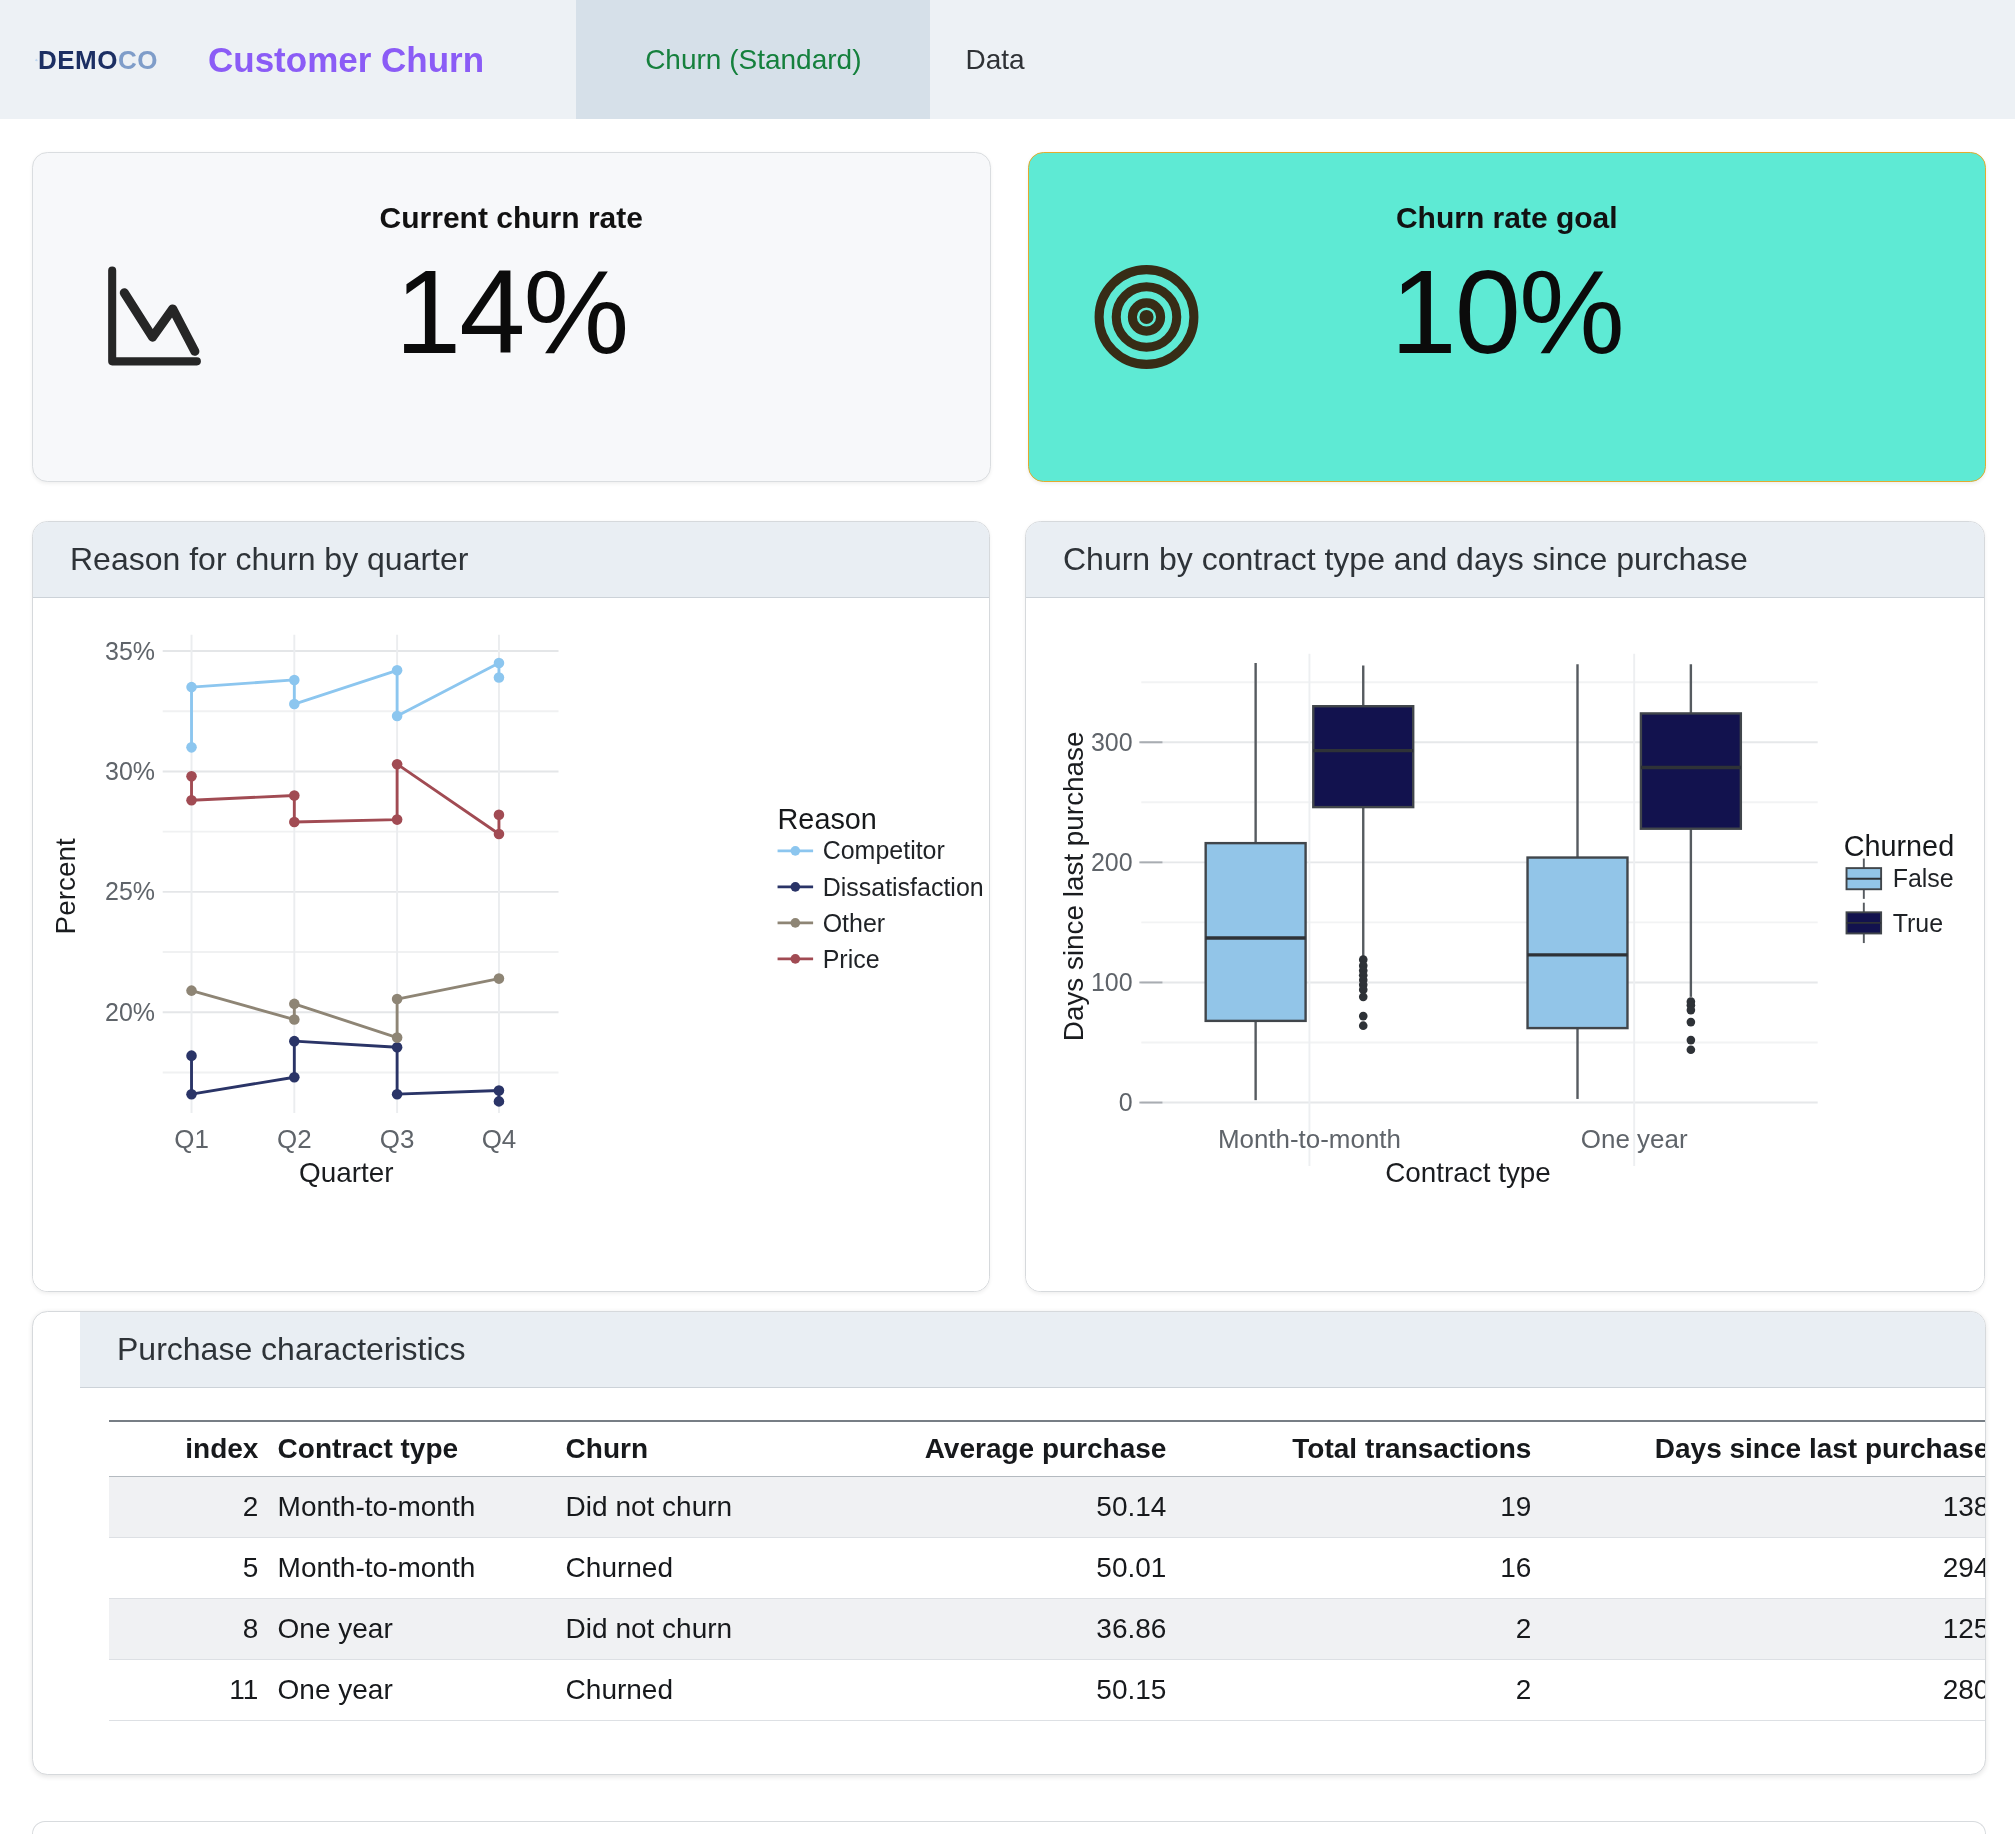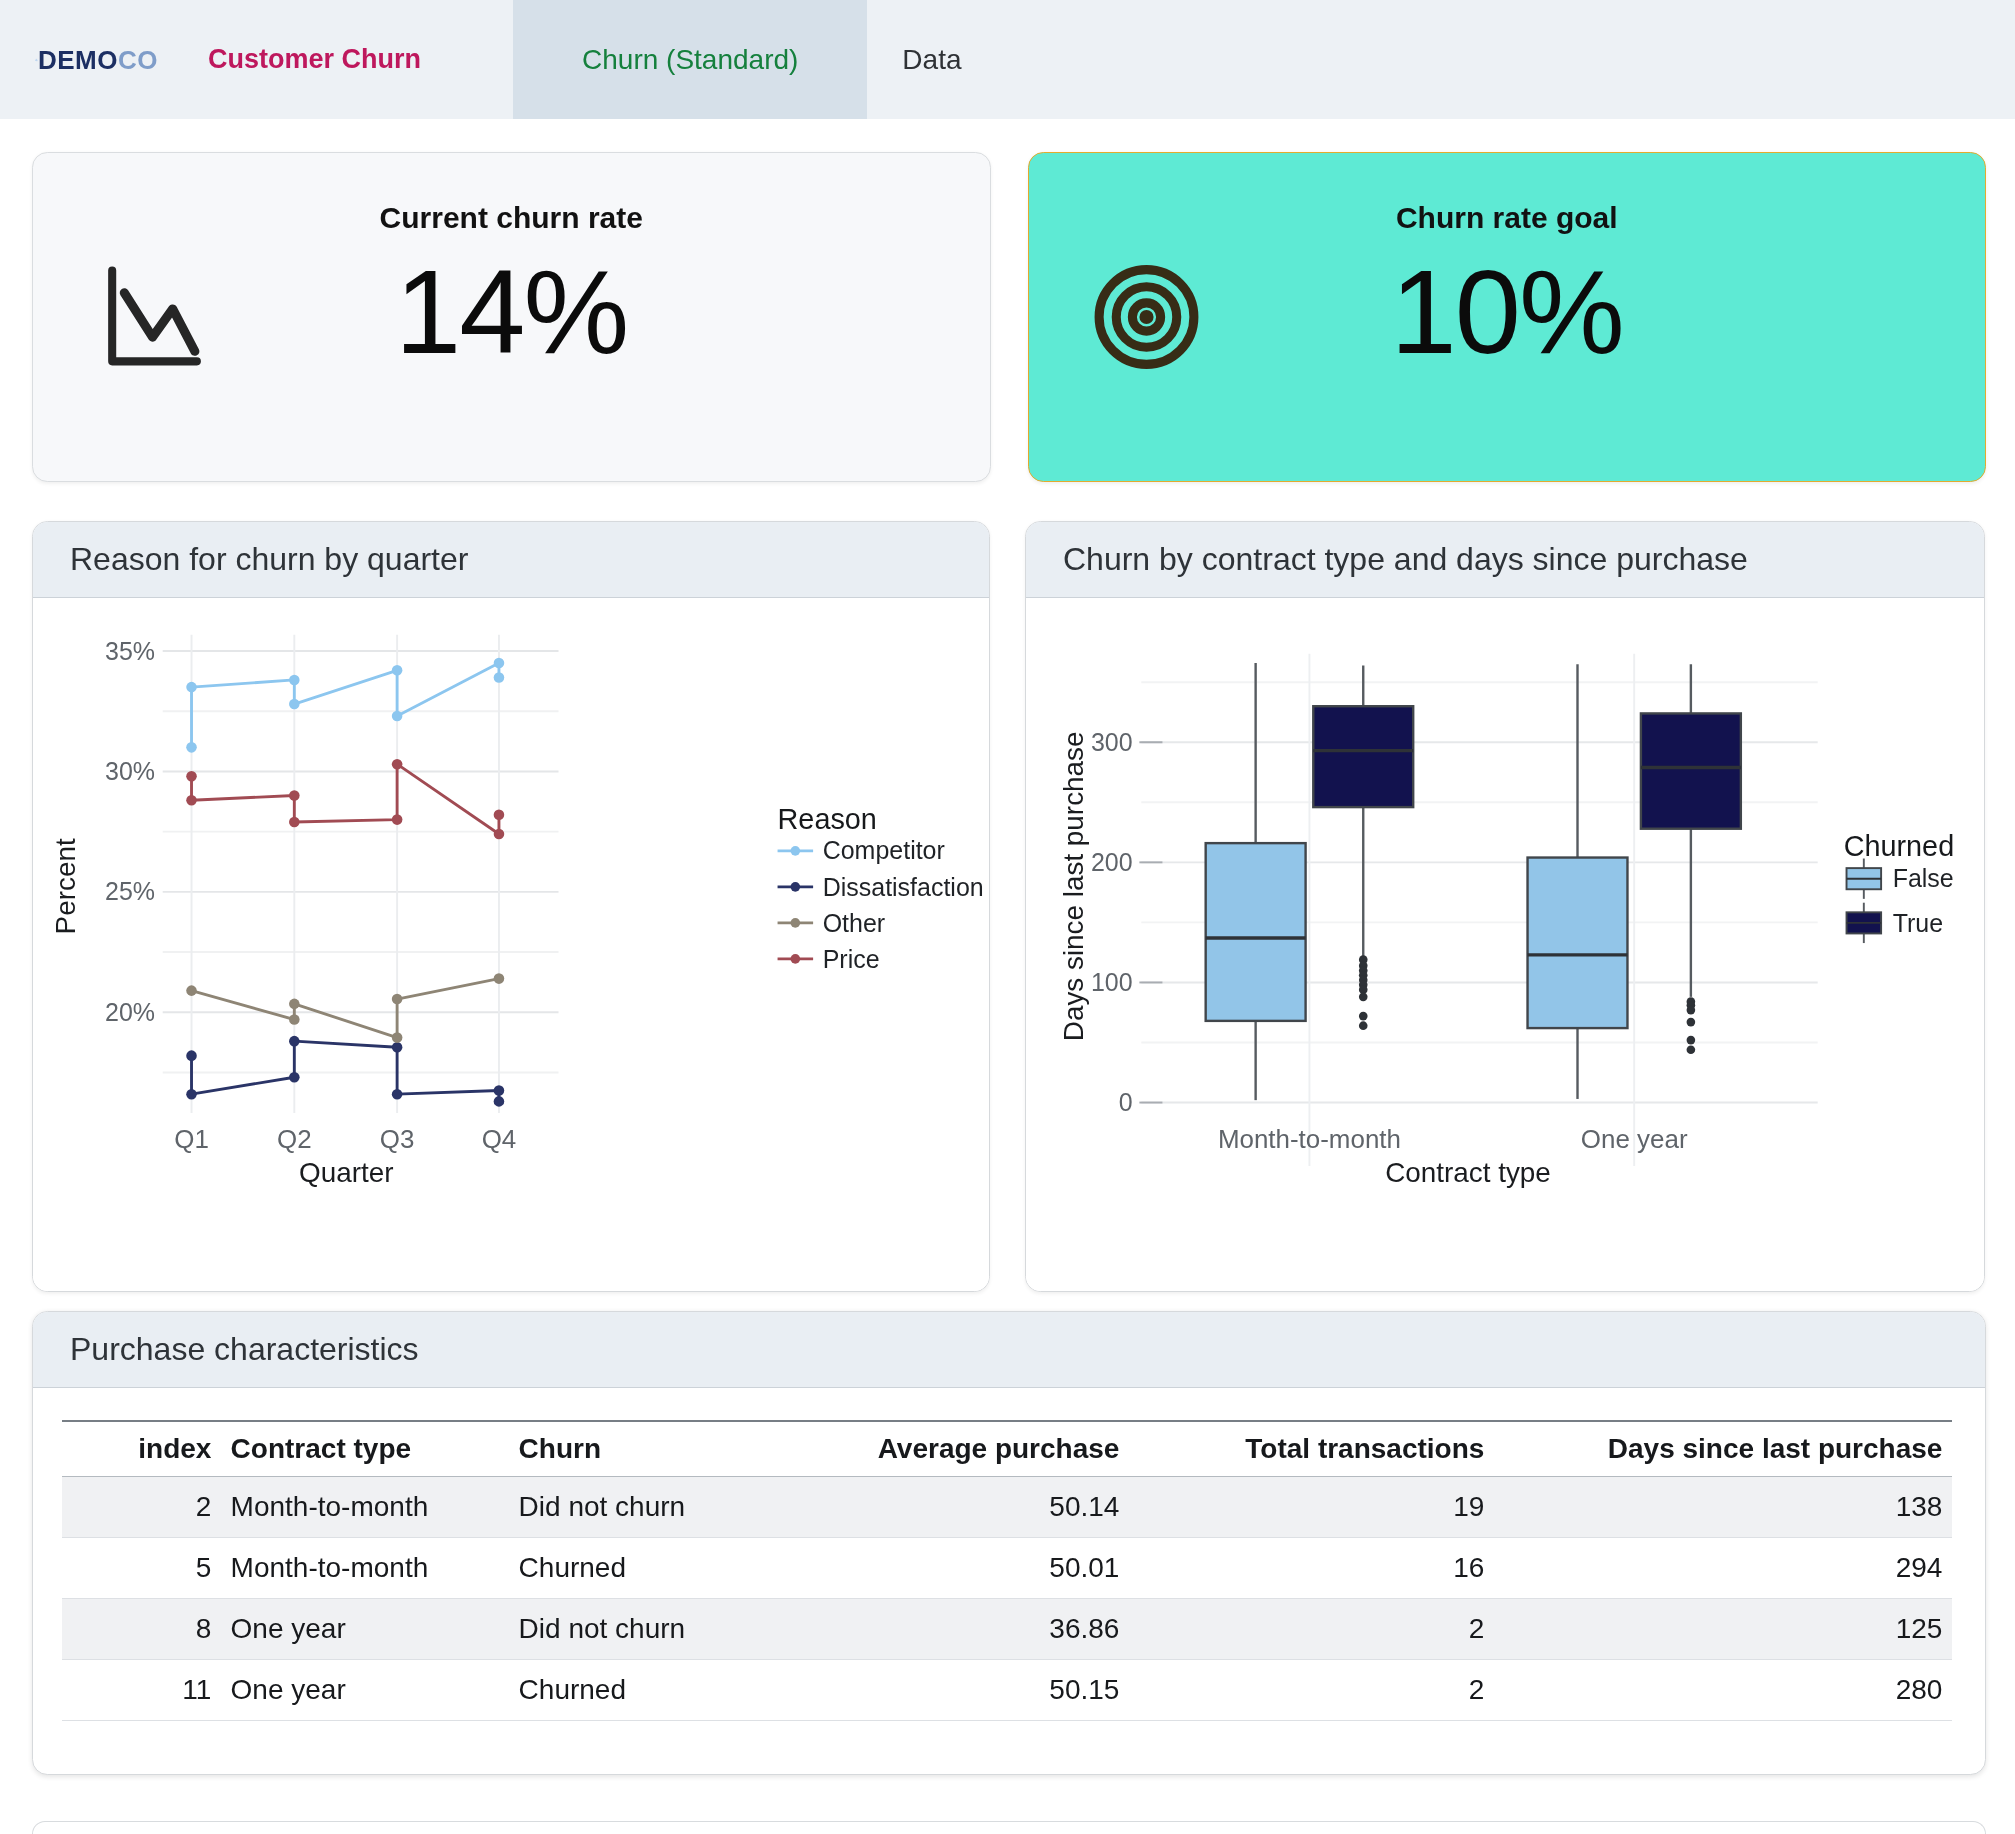--- a/index.html
+++ b/index.html
@@ -6,21 +6,21 @@
   .page{position:relative;width:2016px;height:1835px;background:#ffffff;
         font-family:"Liberation Sans",sans-serif;overflow:hidden;}
 
   
   .app-header{position:absolute;left:0;top:0;width:100%;height:119px;
               background:#edf1f5;display:flex;align-items:center;}
   .logo{margin-left:35px;width:123px;display:flex;flex-direction:row;align-items:center;}
   .logo-text{font-size:26px;font-weight:800;letter-spacing:0.5px;line-height:1;margin-top:1.9px;}
   .logo-text .dem{color:#1c2f63;}
   .logo-text .co{color:#7f9dc9;}
-  .page-title{margin:0 0 0 50px;font-size:27px;font-weight:600;color:#be185d;}
+  .page-title{margin:0 0 0 50px;font-size:35px;font-weight:600;color:#8b5cf6;}
   .tab-bar{display:flex;height:119px;margin-left:92px;}
   .tab{display:flex;align-items:center;padding:4px 35px;font-size:28px;color:#2f3236;cursor:pointer;}
   .tab.active{background:#d6e0e9;color:#15803d;padding:0 69px;}
 
   
   .kpi-row{position:absolute;left:32px;top:152px;width:1954px;display:flex;gap:37px;}
   .kpi-card{position:relative;flex:1;height:330px;border:1.9px solid #dadde0;border-radius:15.4px;
             background:#f7f8fa;box-shadow:0 1.9px 3.8px rgba(0,0,0,.06);box-sizing:border-box;}
   .kpi-card.highlight{background:#5eead4;border-color:#e2ac2e;}
   .kpi-icon{position:absolute;left:54px;top:50%;transform:translateY(-50%);}
@@ -34,21 +34,21 @@
               box-shadow:0 1.9px 3.8px rgba(0,0,0,.06);box-sizing:border-box;}
   .chart-card.left{width:958px;height:771px;}
   .chart-card.right{width:960px;height:771px;}
   .card-header{height:75px;background:#e9eef3;border-bottom:1.9px solid #ccd2d8;display:flex;
                align-items:center;padding-left:37px;font-size:32px;font-weight:500;color:#2e3338;}
   .card-body{position:relative;background:#fff;}
 
   
   .table-card{position:absolute;left:32px;top:1311px;width:1954px;height:464px;
               border:1.9px solid #d6d9dc;border-radius:15.4px;background:#fff;overflow:hidden;
-              box-shadow:0 1.9px 4.8px rgba(0,0,0,.10);box-sizing:border-box;}
+              box-shadow:0 1.9px 4.8px rgba(0,0,0,.10);box-sizing:border-box;padding-left:47px;}
   .table-wrap{margin:32px 0 0 29px;width:1890px;}
   table{border-collapse:collapse;width:100%;font-size:28px;color:#17191c;table-layout:fixed;}
   thead th{border-top:2.9px solid #777e85;border-bottom:1.9px solid #b4bac0;height:54px;
            font-weight:700;padding:0 9.6px;white-space:nowrap;}
   tbody td{height:60px;padding:0 9.6px;border-bottom:1.9px solid #dde0e4;white-space:nowrap;}
   tbody tr.odd{background:#f0f1f3;}
   .al{text-align:left;} .ar{text-align:right;}
 
   
   .cutoff-card{position:absolute;left:32px;top:1821px;width:1954px;height:13.4px;

